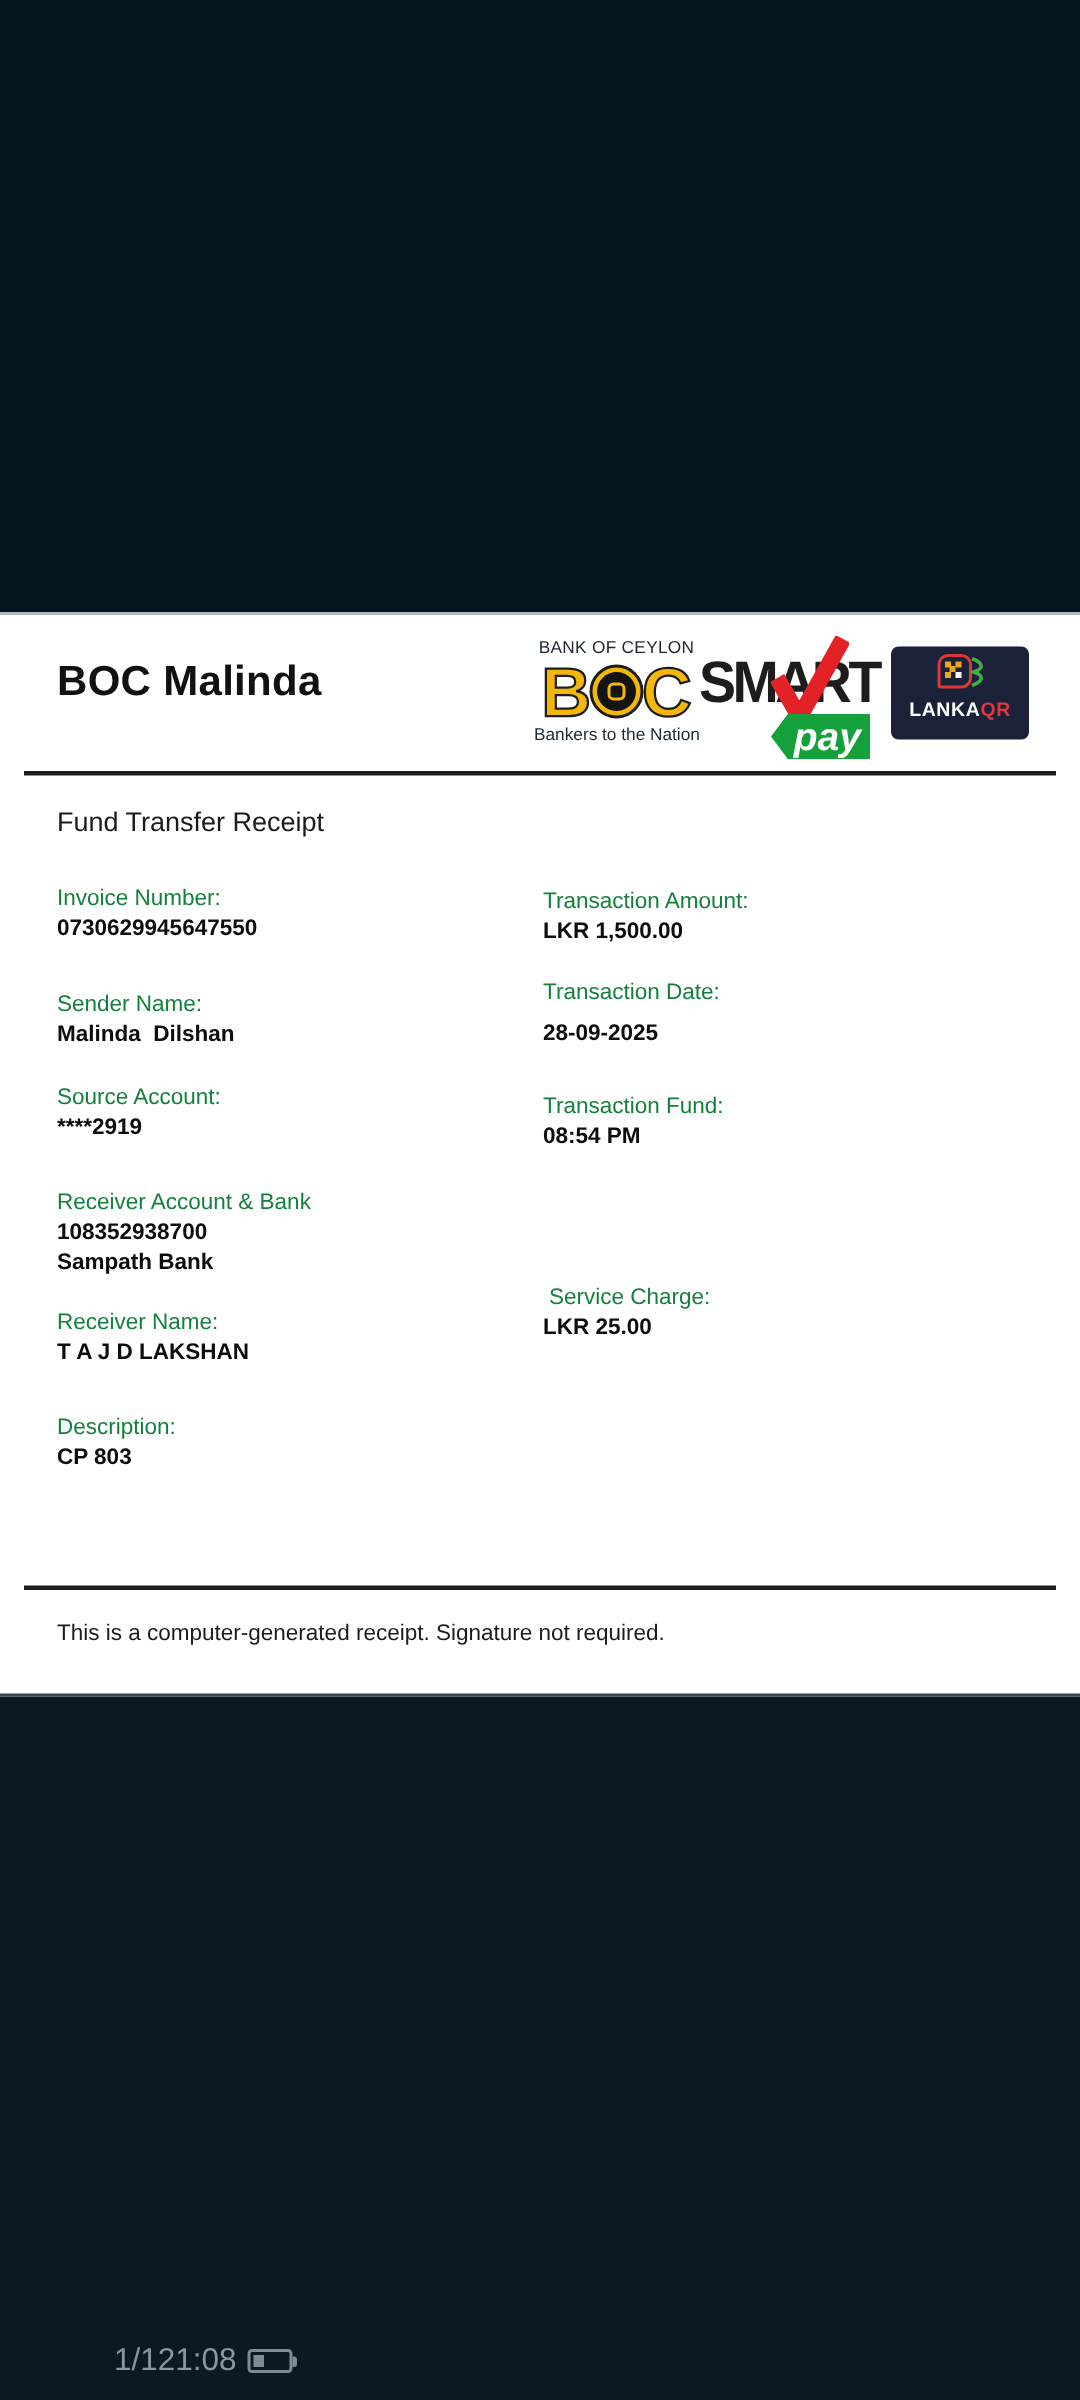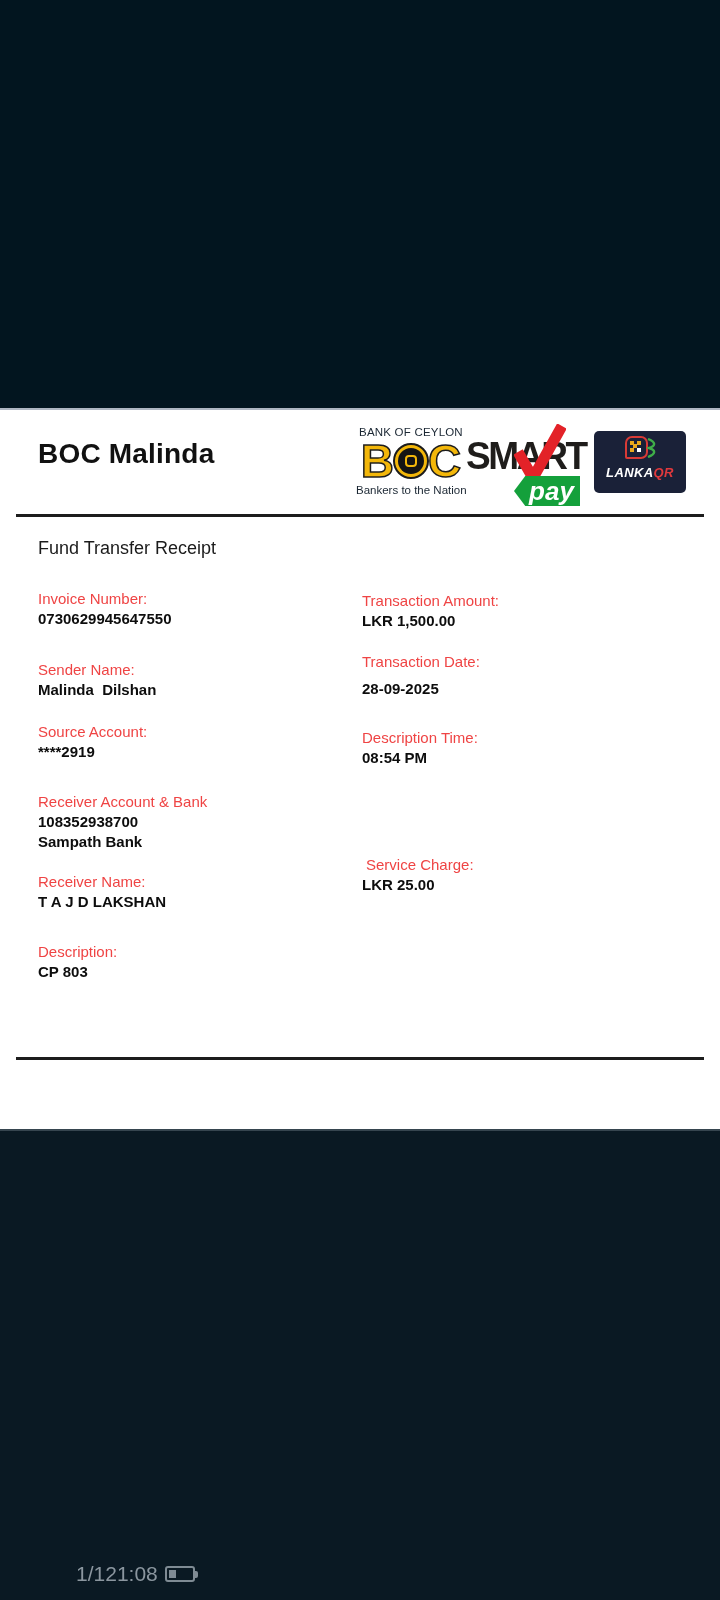--- a/index.html
+++ b/index.html
@@ -40,39 +40,39 @@
   .smart-word { font-size:39px; font-weight:800; color:#1f1d1b; letter-spacing:-2.5px;
                 transform:scaleX(0.95); transform-origin:left; line-height:1; }
   .smart-check { position:absolute; left:48px; top:-12px; width:52px; height:64px; }
   .pay-badge { position:absolute; left:48px; top:40px; width:66px; height:30px; background:#14a03b;
                clip-path:polygon(17% 0,100% 0,100% 100%,17% 100%,0 50%);
                display:flex; align-items:center; justify-content:center; }
   .pay-badge span { font-size:26px; font-weight:700; font-style:italic; color:#fff; padding-left:9px; line-height:1; }
 
   .lankaqr-logo { position:absolute; left:594px; top:21px; width:92px; height:62px;
                 background:#1a2138; border-radius:5px; display:flex; flex-direction:column;
-                align-items:center;font-style:italic; }
+                align-items:center; }
   .qr-glyph { position:relative; width:34px; height:28px; margin-top:5px; }
   .qr-bubble { position:absolute; left:2px; top:0; width:23px; height:23px; box-sizing:border-box;
                border:2.5px solid #d93a36; border-radius:7px 7px 7px 2px; }
   .qr-dots { position:absolute; left:7px; top:5px; width:4px; height:4px; background:#e8a91d;
              box-shadow:7px 0 0 #e8a91d, 0 7px 0 #e8a91d, 7px 7px 0 #ffffff, 3px 3px 0 #e8a91d; }
   .qr-green { position:absolute; right:0; top:2px; }
   .lankaqr-text { margin-top:2px; font-size:13px; font-weight:700; letter-spacing:0.4px; line-height:1; }
   .lankaqr-text .w { color:#ffffff; } .lankaqr-text .r { color:#e0393d; }
 
   .rule { position:absolute; left:16px; width:688px; height:3px; background:#1d1d1d; }
   .rule.r1 { top:104px; } .rule.r2 { top:647px; }
 
   .doc-title { position:absolute; left:38px; top:128px; font-size:18px; color:#1b1b1b; }
 
   .field { position:absolute; }
   .field.left  { left:38px; }
   .field.right { left:362px; }
-  .field .label { font-size:15px; color:#ef4444; line-height:18px; }
+  .field .label { font-size:15px; color:#15803d; line-height:18px; }
   .field .value { font-size:15px; font-weight:700; color:#0d0d0d; line-height:18px;
                   margin-top:2px; white-space:pre-wrap; }
   .field .value.gap { margin-top:9px; }
   .field .label.indent { padding-left:4px; }
 
   .foot-note { position:absolute; left:38px; top:670px; font-size:15px; color:#1c1c1c; }
 
   
   .statusbar { position:absolute; left:0; top:1552px; width:720px; height:44px;
                display:flex; align-items:center; justify-content:flex-start;
@@ -164,29 +164,30 @@
 
     <div class="field right" style="top:182px">
       <div class="label">Transaction Amount:</div>
       <div class="value">LKR 1,500.00</div>
     </div>
     <div class="field right" style="top:243px">
       <div class="label">Transaction Date:</div>
       <div class="value gap">28-09-2025</div>
     </div>
     <div class="field right" style="top:319px">
-      <div class="label">Description Time:</div>
+      <div class="label">Transaction Fund:</div>
       <div class="value">08:54 PM</div>
     </div>
     <div class="field right" style="top:446px">
       <div class="label indent">Service Charge:</div>
       <div class="value">LKR 25.00</div>
     </div>
 
     <div class="rule r2"></div>
+    <div class="foot-note">This is a computer-generated receipt. Signature not required.</div>
   </div>
 
   <div class="statusbar">
     <div>1/1</div>
     <div class="sb-right">
       <div>21:08</div>
       <div class="battery">
           <div class="fill"></div>
         </div>
     </div>

